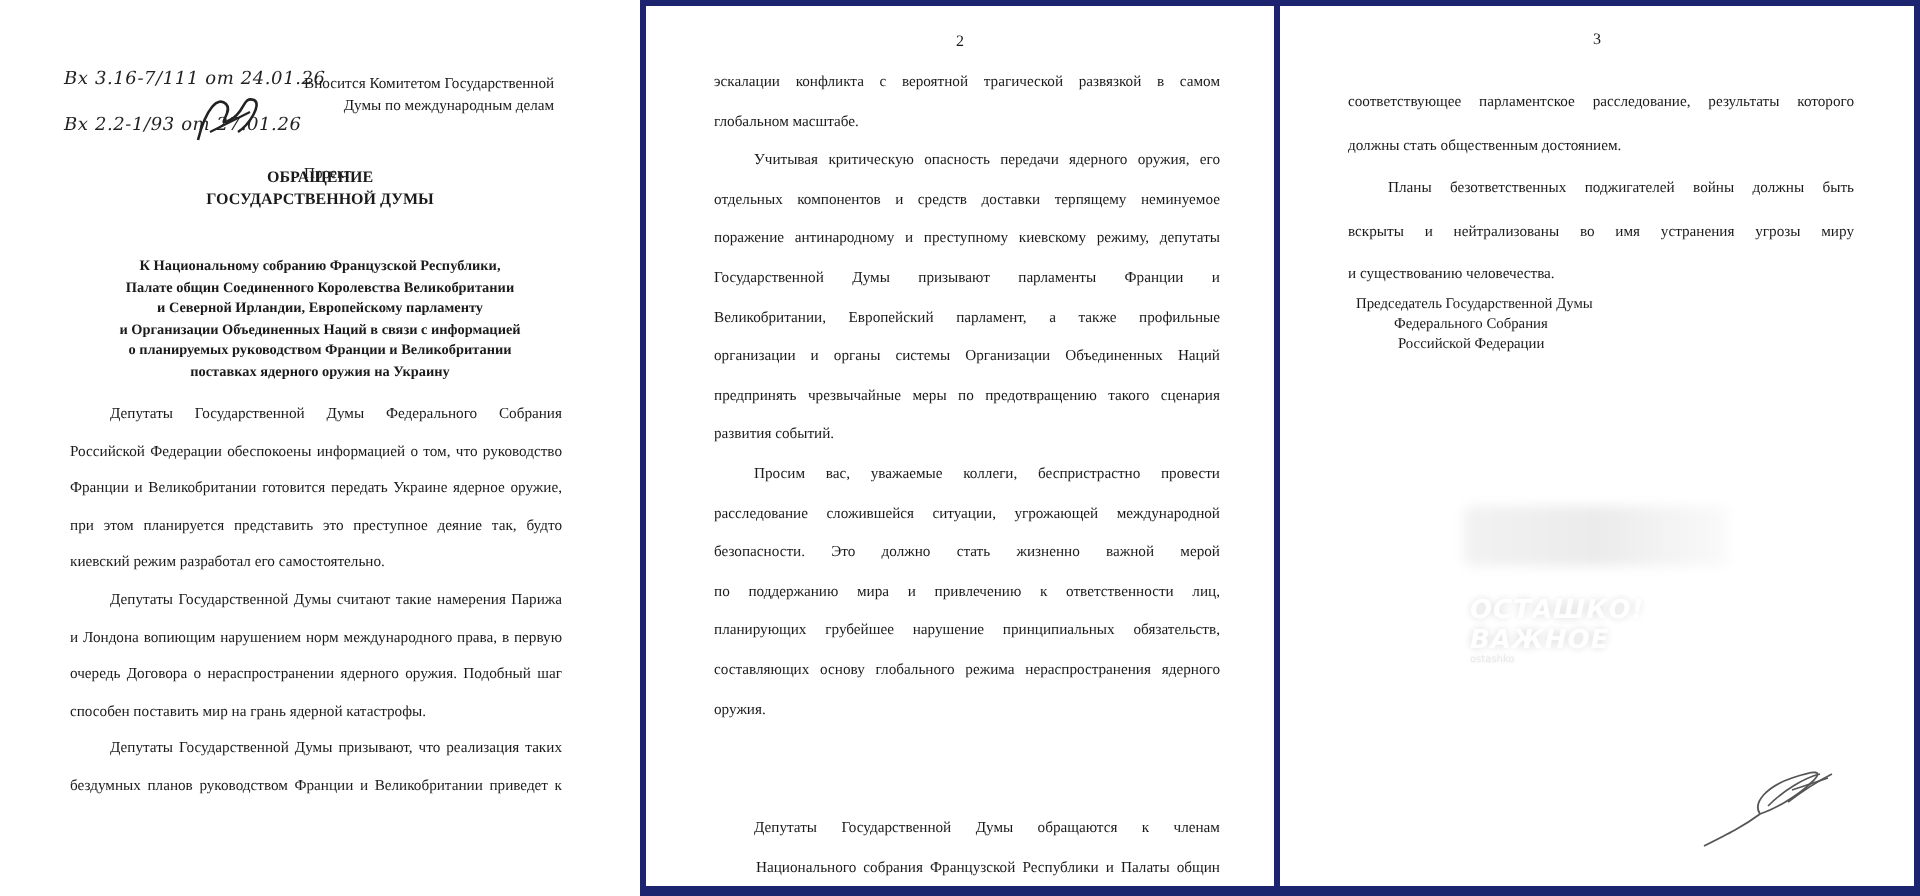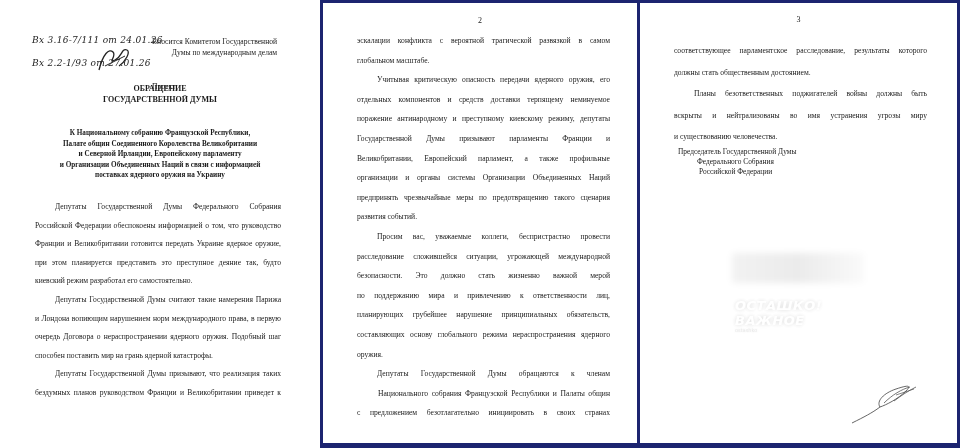--- a/index.html
+++ b/index.html
@@ -67,20 +67,21 @@
   <div class="title">
     <div>ОБРАЩЕНИЕ</div>
     <div>ГОСУДАРСТВЕННОЙ ДУМЫ</div>
   </div>
 
   <div class="addressee">
     <div>К Национальному собранию Французской Республики,</div>
     <div>Палате общин Соединенного Королевства Великобритании</div>
     <div>и Северной Ирландии, Европейскому парламенту</div>
     <div>и Организации Объединенных Наций в связи с информацией</div>
+    <div>о планируемых руководством Франции и Великобритании</div>
     <div>поставках ядерного оружия на Украину</div>
   </div>
 
   <div class="p1-body text" id="p1-body">
       <div class="just indent" style="height: 18.6px; line-height: 18.6px;">Депутаты Государственной Думы Федерального Собрания</div>
       <div class="just" style="height: 18.6px; line-height: 18.6px;">Российской Федерации обеспокоены информацией о том, что руководство</div>
       <div class="just" style="height: 18.6px; line-height: 18.6px;">Франции и Великобритании готовится передать Украине ядерное оружие,</div>
       <div class="just" style="height: 18.6px; line-height: 18.6px;">при этом планируется представить это преступное деяние так, будто</div>
       <div class="just last" style="height: 18.6px; line-height: 18.6px;">киевский режим разработал его самостоятельно.</div>
       <div class="just indent" style="height: 18.6px; line-height: 18.6px;">Депутаты Государственной Думы считают такие намерения Парижа</div>
@@ -105,21 +106,21 @@
       <div class="just" style="height: 19.6px; line-height: 19.6px;">организации и органы системы Организации Объединенных Наций</div>
       <div class="just" style="height: 19.6px; line-height: 19.6px;">предпринять чрезвычайные меры по предотвращению такого сценария</div>
       <div class="just last" style="height: 19.6px; line-height: 19.6px;">развития событий.</div>
       <div class="just indent" style="height: 19.6px; line-height: 19.6px;">Просим вас, уважаемые коллеги, беспристрастно провести</div>
       <div class="just" style="height: 19.6px; line-height: 19.6px;">расследование сложившейся ситуации, угрожающей международной</div>
       <div class="just" style="height: 19.6px; line-height: 19.6px;">безопасности. Это должно стать жизненно важной мерой</div>
       <div class="just" style="height: 19.6px; line-height: 19.6px;">по поддержанию мира и привлечению к ответственности лиц,</div>
       <div class="just" style="height: 19.6px; line-height: 19.6px;">планирующих грубейшее нарушение принципиальных обязательств,</div>
       <div class="just" style="height: 19.6px; line-height: 19.6px;">составляющих основу глобального режима нераспространения ядерного</div>
       <div class="just last" style="height: 19.6px; line-height: 19.6px;">оружия.</div>
-      <div class="just indent" style="height: 19.6px; line-height: 19.6px;">Депутаты Государственной Думы обращаются к членам</div>
+      <div class="just indent" style="height: 19.6px; line-height: 19.6px; margin-top: 40px;">Депутаты Государственной Думы обращаются к членам</div>
       <div class="just" style="height: 19.6px; line-height: 19.6px; margin-left: 21px;">Национального собрания Французской Республики и Палаты общин</div>
       <div class="just" style="height: 19.6px; line-height: 19.6px;">с предложением безотлагательно инициировать в своих странах</div>
     </div>
 </div>
 
 <div class="page" id="page3">
   <div class="page-num" style="top:12px">3</div>
   <div class="p3-body text" id="p3-body">
       <div class="just" style="height: 21.5px; line-height: 21.5px;">соответствующее парламентское расследование, результаты которого</div>
       <div class="just last" style="height: 21.5px; line-height: 21.5px;">должны стать общественным достоянием.</div>

